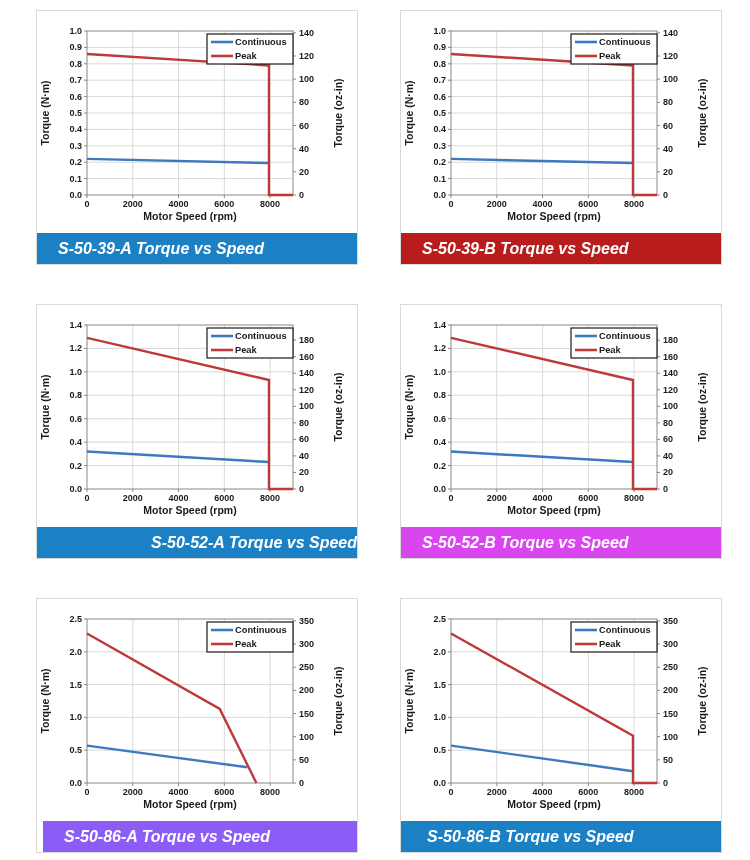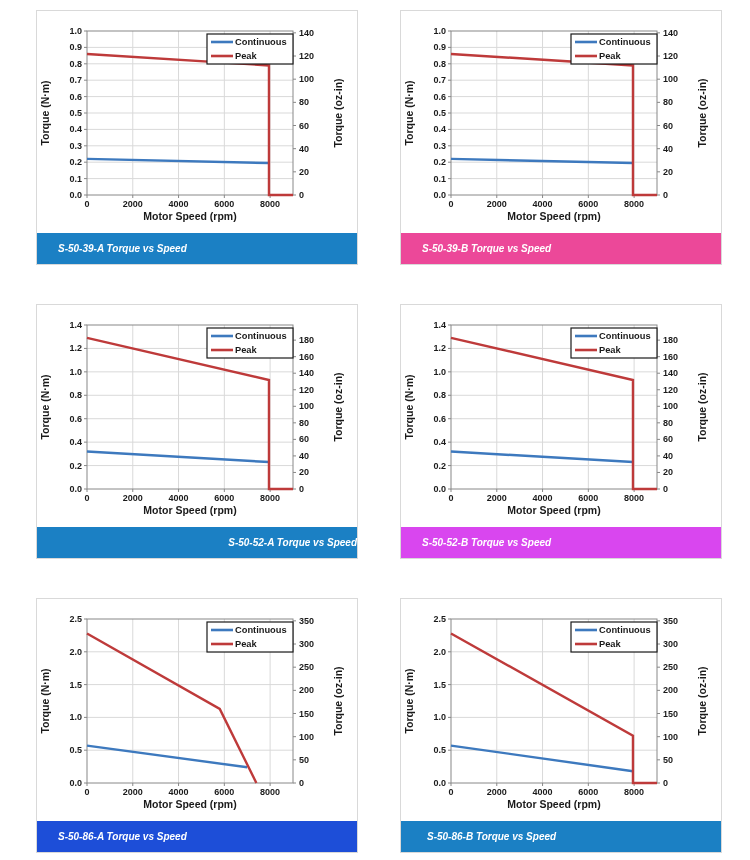--- a/index.html
+++ b/index.html
@@ -30,21 +30,21 @@
     flex-direction: column;
   }
   .chart-box {
     flex: 1 1 auto;
     overflow: hidden;
   }
   .caption {
     height: 31px;
     line-height: 31px;
     padding-left: 21px;
-    font-size: 10px;
+    font-size: 16px;
     font-style: italic;
     font-weight: 700;
     color: #ffffff;
     white-space: nowrap;
   }
   svg text {
     font-family: "Liberation Sans", sans-serif;
     fill: #1a1a1a;
   }
   .ticklbl  { font-size: 9px;   font-weight: 700; }
@@ -212,21 +212,21 @@
             <rect x="170" y="23" width="86" height="30" fill="#FFFFFF" stroke="#1A1A1A" stroke-width="1.2"></rect>
             <line x1="174" y1="31" x2="196" y2="31" stroke="#3D79BE" stroke-width="2.6"></line>
             <text x="198" y="34.2" class="leglbl">Continuous</text>
             <line x1="174" y1="45" x2="196" y2="45" stroke="#BE3A3A" stroke-width="2.6"></line>
             <text x="198" y="48.2" class="leglbl">Peak</text>
           </g>
           <text x="153" y="209" text-anchor="middle" class="axtitle">Motor Speed (rpm)</text>
           <text x="12" y="102" text-anchor="middle" class="axtitle" transform="rotate(-90 12 102)">Torque (N·m)</text>
           <text x="305" y="102" text-anchor="middle" class="axtitle" transform="rotate(-90 305 102)">Torque (oz-in)</text>
         </svg></div>
-      <div class="caption" style="background: #ec4899; color: rgb(255, 255, 255);">S-50-39-B Torque vs Speed</div>
+      <div class="caption" style="background: #b91c1c; color: rgb(255, 255, 255);">S-50-39-B Torque vs Speed</div>
     </div>
     <div class="card">
       <div class="chart-box"><svg viewBox="0 0 320 222" width="320" height="222">
           <g>
             <line x1="50" y1="160.57142857142856" x2="256" y2="160.57142857142856" stroke="#D9D9D9" stroke-width="1"></line>
             <line x1="50" y1="137.14285714285714" x2="256" y2="137.14285714285714" stroke="#D9D9D9" stroke-width="1"></line>
             <line x1="50" y1="113.71428571428571" x2="256" y2="113.71428571428571" stroke="#D9D9D9" stroke-width="1"></line>
             <line x1="50" y1="90.28571428571428" x2="256" y2="90.28571428571428" stroke="#D9D9D9" stroke-width="1"></line>
             <line x1="50" y1="66.85714285714286" x2="256" y2="66.85714285714286" stroke="#D9D9D9" stroke-width="1"></line>
             <line x1="50" y1="43.428571428571416" x2="256" y2="43.428571428571416" stroke="#D9D9D9" stroke-width="1"></line>
@@ -436,21 +436,21 @@
             <rect x="170" y="23" width="86" height="30" fill="#FFFFFF" stroke="#1A1A1A" stroke-width="1.2"></rect>
             <line x1="174" y1="31" x2="196" y2="31" stroke="#3D79BE" stroke-width="2.6"></line>
             <text x="198" y="34.2" class="leglbl">Continuous</text>
             <line x1="174" y1="45" x2="196" y2="45" stroke="#BE3A3A" stroke-width="2.6"></line>
             <text x="198" y="48.2" class="leglbl">Peak</text>
           </g>
           <text x="153" y="209" text-anchor="middle" class="axtitle">Motor Speed (rpm)</text>
           <text x="12" y="102" text-anchor="middle" class="axtitle" transform="rotate(-90 12 102)">Torque (N·m)</text>
           <text x="305" y="102" text-anchor="middle" class="axtitle" transform="rotate(-90 305 102)">Torque (oz-in)</text>
         </svg></div>
-      <div class="caption" style="background: #1d4ed8; color: rgb(255, 255, 255);">S-50-86-A Torque vs Speed</div>
+      <div class="caption" style="background: #8b5cf6; color: rgb(255, 255, 255); margin-left: 6px;">S-50-86-A Torque vs Speed</div>
     </div>
     <div class="card">
       <div class="chart-box"><svg viewBox="0 0 320 222" width="320" height="222">
           <g>
             <line x1="50" y1="151.2" x2="256" y2="151.2" stroke="#D9D9D9" stroke-width="1"></line>
             <line x1="50" y1="118.39999999999999" x2="256" y2="118.39999999999999" stroke="#D9D9D9" stroke-width="1"></line>
             <line x1="50" y1="85.60000000000001" x2="256" y2="85.60000000000001" stroke="#D9D9D9" stroke-width="1"></line>
             <line x1="50" y1="52.79999999999998" x2="256" y2="52.79999999999998" stroke="#D9D9D9" stroke-width="1"></line>
             <line x1="95.77777777777777" y1="20" x2="95.77777777777777" y2="184" stroke="#D9D9D9" stroke-width="1"></line>
             <line x1="141.55555555555554" y1="20" x2="141.55555555555554" y2="184" stroke="#D9D9D9" stroke-width="1"></line>

